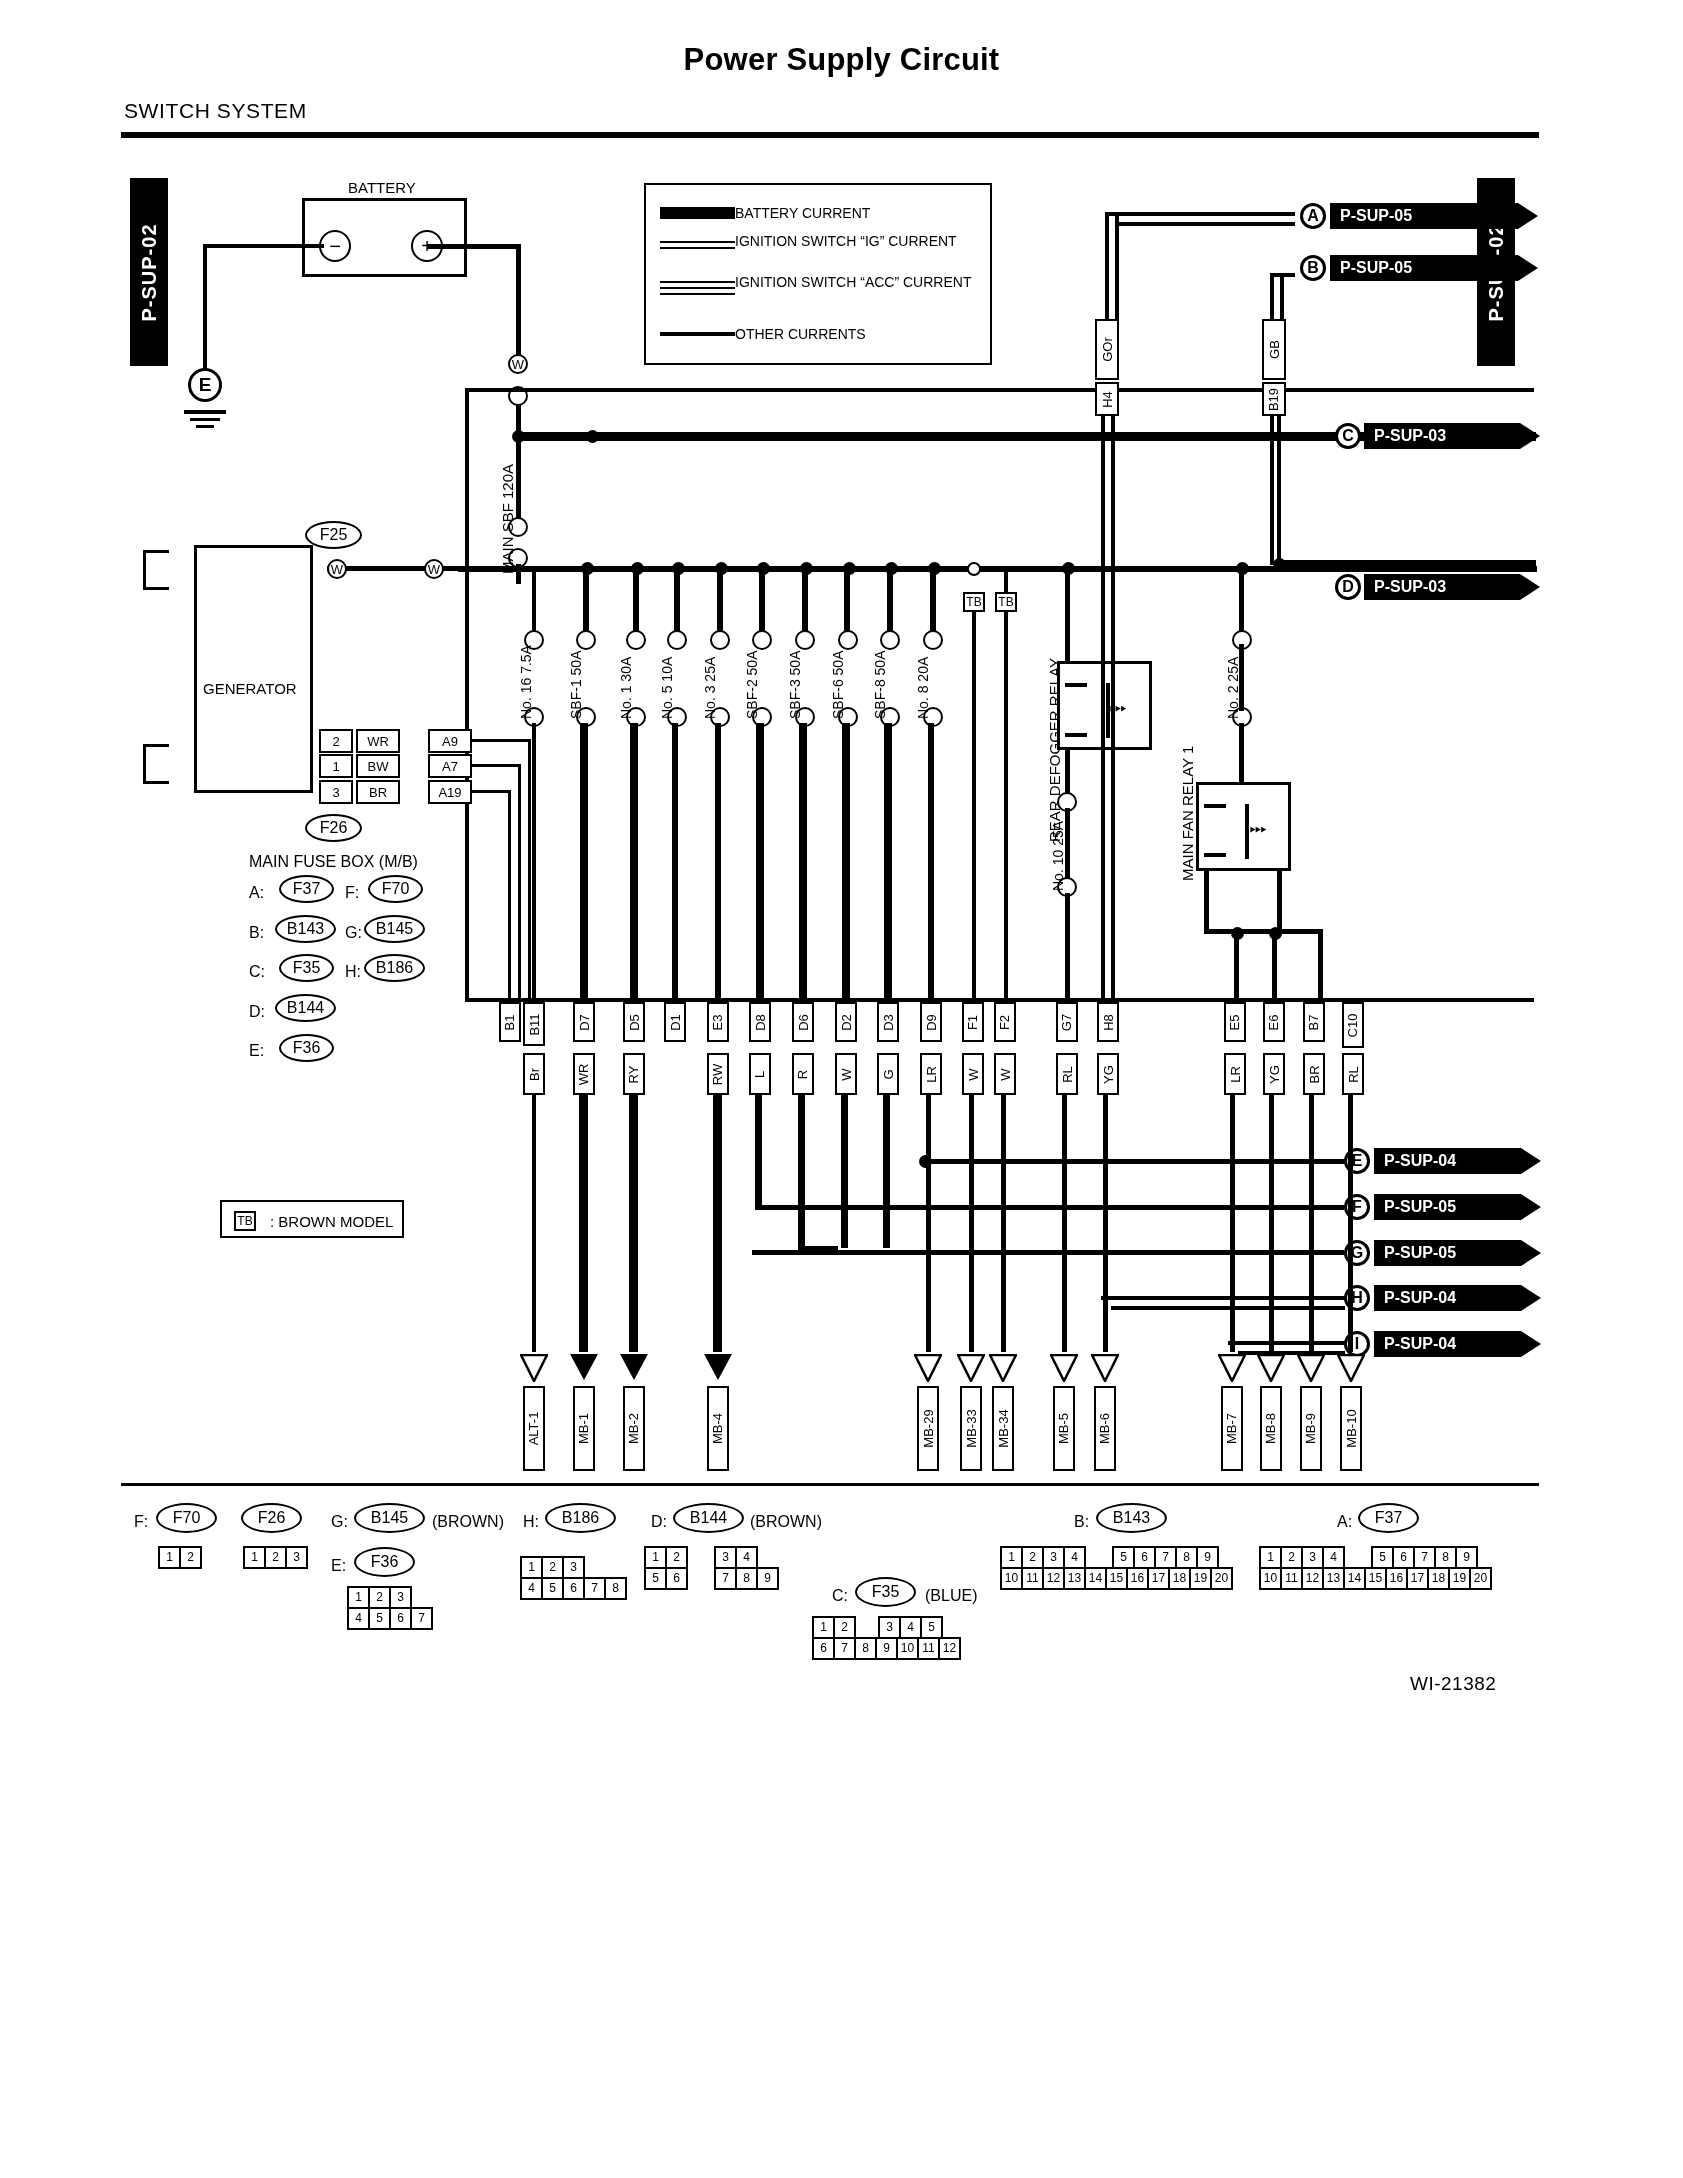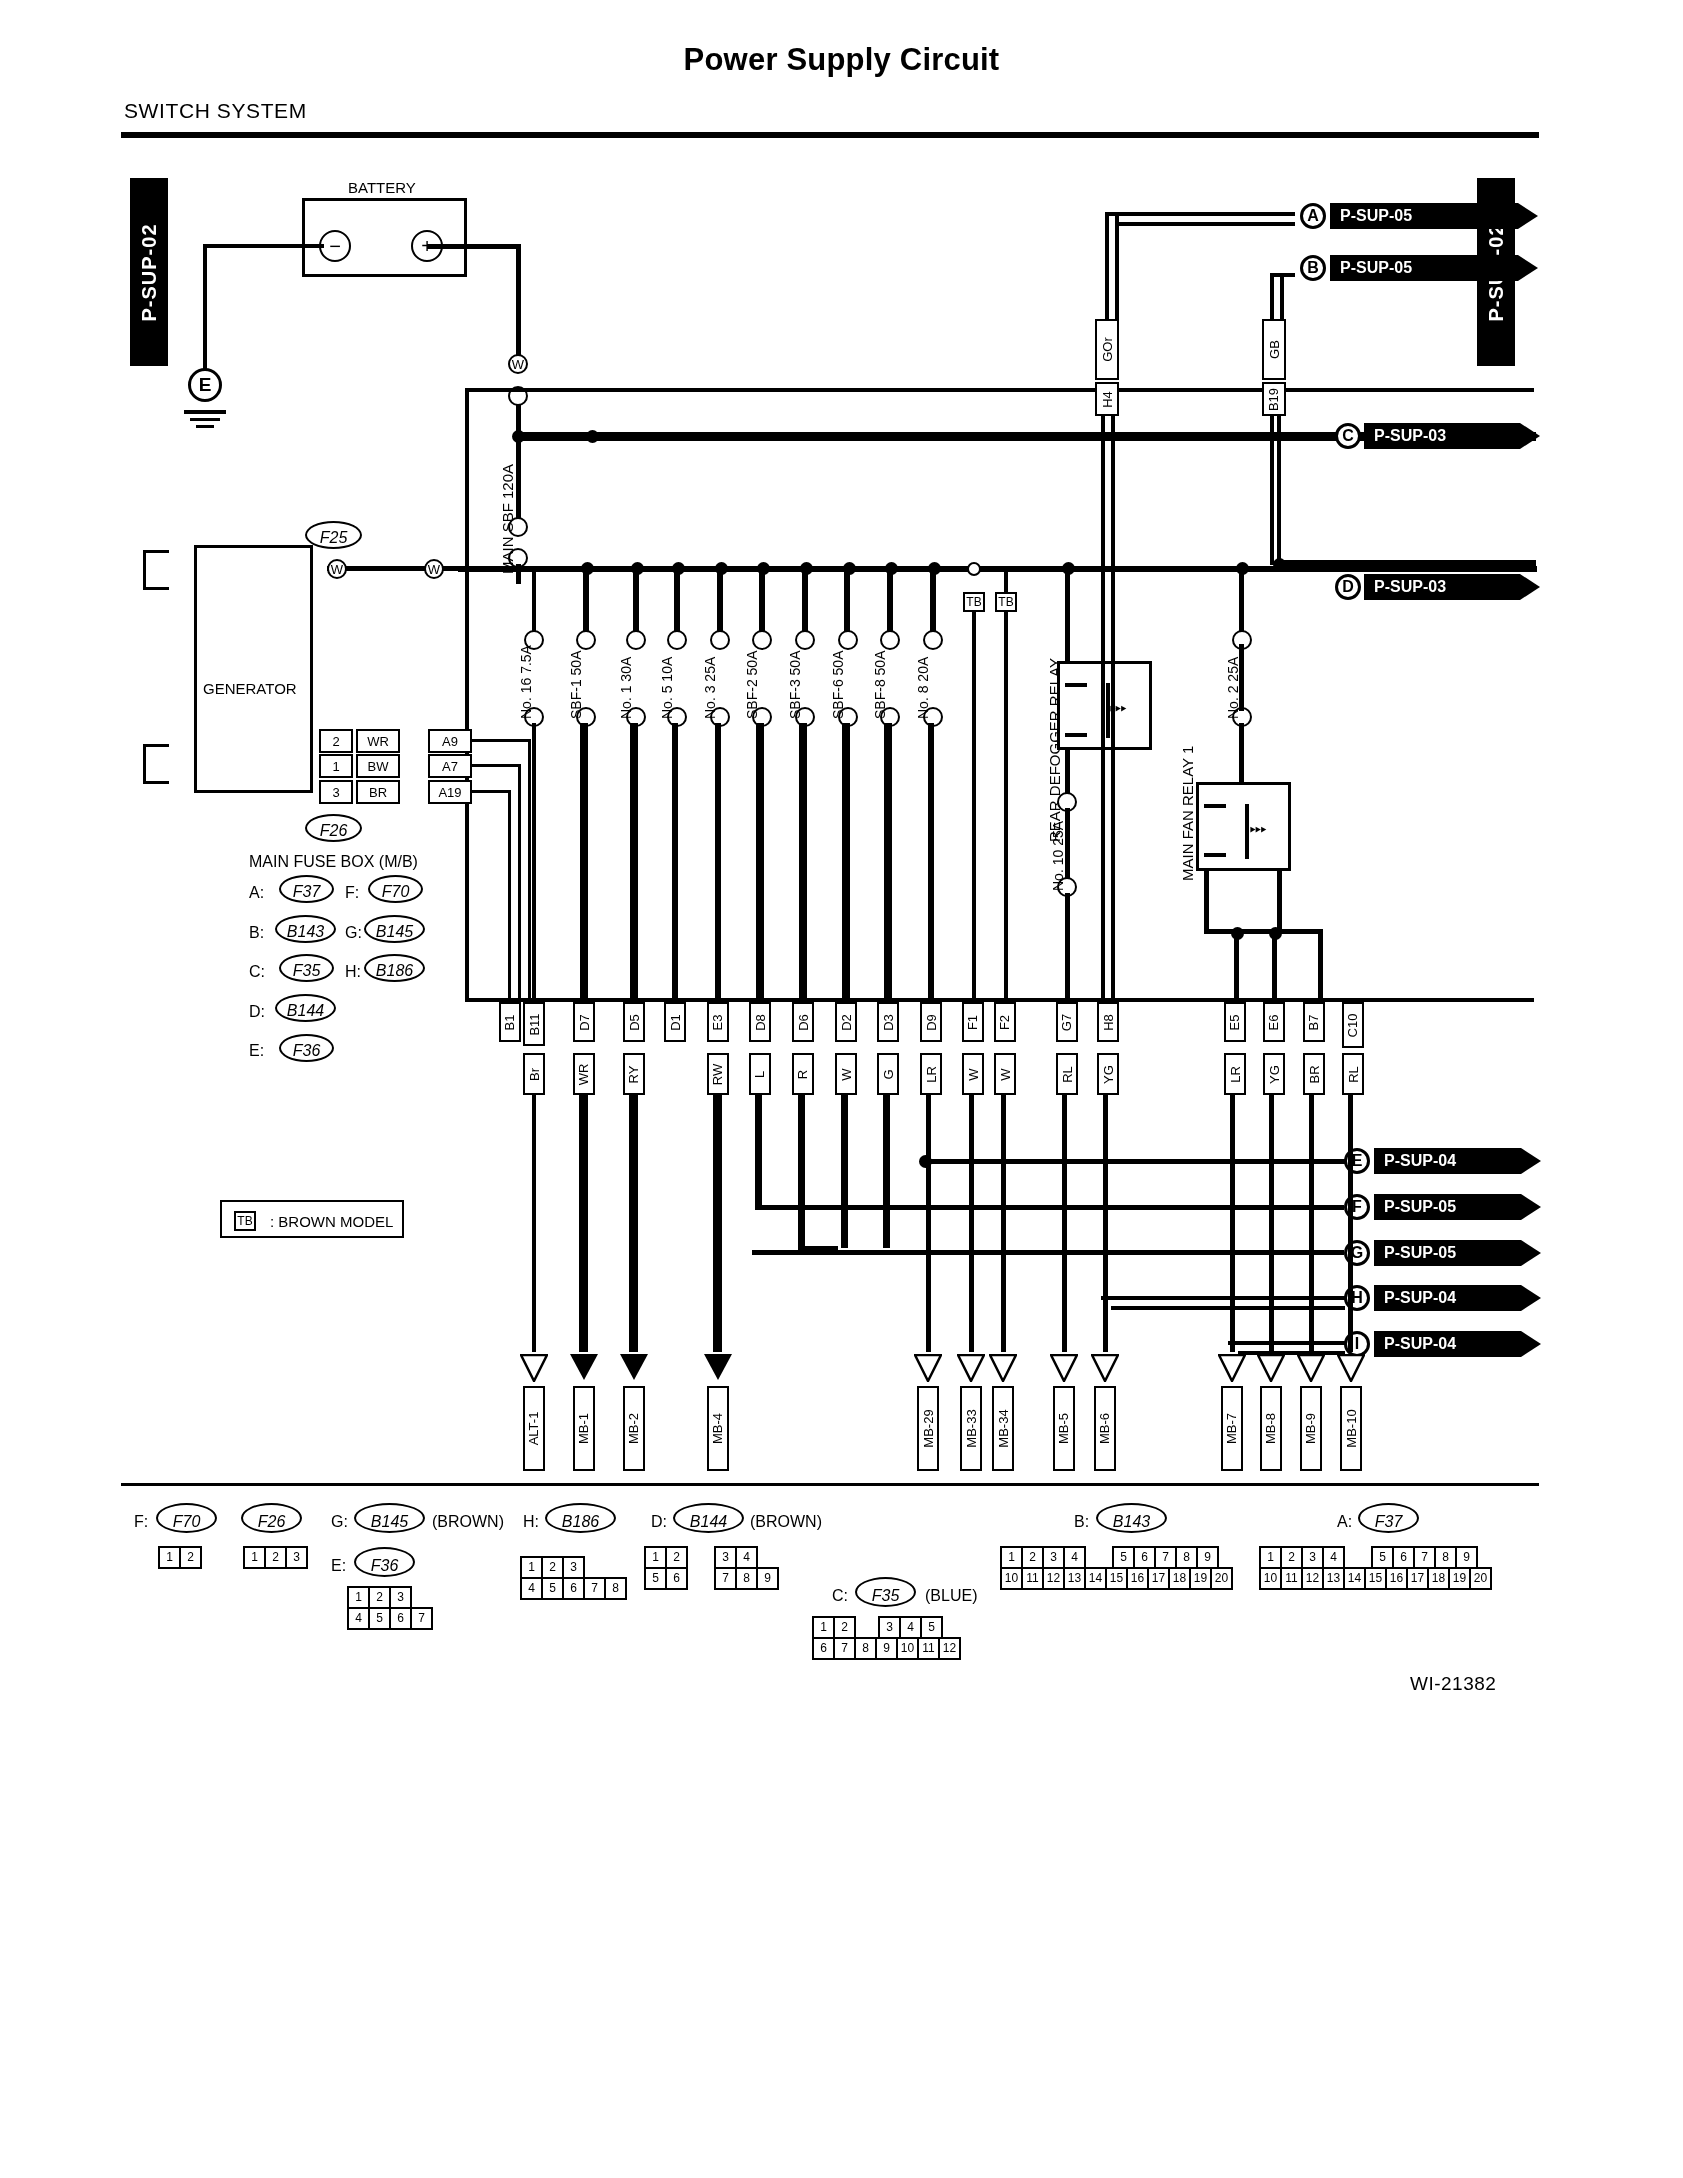--- a/index.html
+++ b/index.html
@@ -249,24 +249,23 @@
   .ctbl td.blank { border: none; }
 
   .conn-label { position: absolute; font-size: 16px; white-space: nowrap; }
 
   .ovalname {
     position: absolute;
     border: 2.5px solid #000;
     border-radius: 50%;
     background: #fff;
     box-sizing: border-box;
-    display: flex; align-items: flex-end; justify-content: center;
+    display: flex; align-items: center; justify-content: center;
     font-size: 16px;
     white-space: nowrap;
-    font-style: italic;
   }
 
   
   .relay {
     position: absolute;
     border: 3px solid #000;
     background: #fff;
     box-sizing: border-box;
   }
   .coil {
@@ -347,20 +346,40 @@
   <div class="footer-rule"></div>
   <div class="figure-code">WI-21382</div>
 
   <div class="banner" style="left:130px; top:178px; width:38px; height:188px;">
     <span>P-SUP-02</span>
   </div>
   <div class="banner" style="left:1477px; top:178px; width:38px; height:188px;">
     <span>P-SUP-02</span>
   </div>
 
+  <div class="legend">
+    <div class="legend-swatch" style="left:14px; top:22px; width:75px; height:12px; background:#000;"></div>
+    <div class="legend-text" style="top:20px;">BATTERY CURRENT</div>
+
+    <div class="legend-swatch" style="left:14px; top:56px; width:75px; height:2px; background:#000;"></div>
+    <div class="legend-swatch" style="left:14px; top:62px; width:75px; height:2px; background:#000;"></div>
+    <div class="legend-text" style="top:48px; width:248px;">
+      <span>IGNITION SWITCH “IG” CURRENT</span>
+    </div>
+
+    <div class="legend-swatch" style="left:14px; top:96px; width:75px; height:2px; background:#000;"></div>
+    <div class="legend-swatch" style="left:14px; top:102px; width:75px; height:2px; background:#000;"></div>
+    <div class="legend-swatch" style="left:14px; top:108px; width:75px; height:2px; background:#000;"></div>
+    <div class="legend-text" style="top:89px; width:248px;">
+      <span>IGNITION SWITCH “ACC” CURRENT</span>
+    </div>
+
+    <div class="legend-swatch" style="left:14px; top:147px; width:75px; height:4px; background:#000;"></div>
+    <div class="legend-text" style="top:141px;">OTHER CURRENTS</div>
+  </div>
 
   <div class="lbl" style="left:348px; top:180px; font-size:15px;">BATTERY</div>
   <div class="battery"></div>
   <div class="term" style="left:319px; top:230px;">−</div>
   <div class="term" style="left:411px; top:230px;">+</div>
 
   <div class="ln" style="left:203px; top:244px; width:121px; height:4px;"></div>
   <div class="ln" style="left:203px; top:244px; width:4px; height:125px;"></div>
   <div class="ecircle" style="left:188px; top:368px;">
     <span>E</span>

